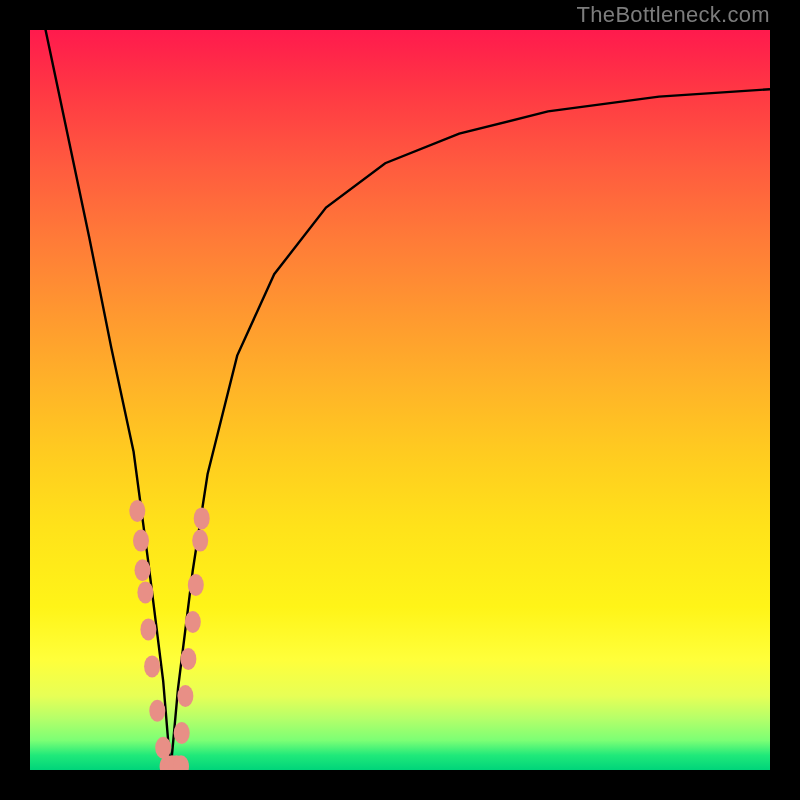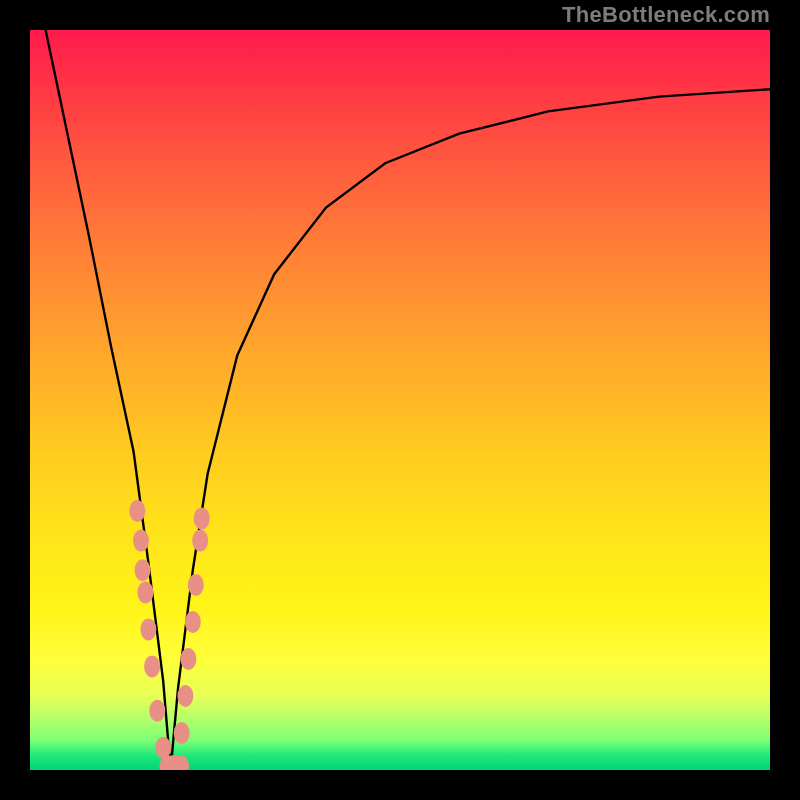--- a/index.html
+++ b/index.html
@@ -10,21 +10,20 @@
     overflow: hidden;
     background: #000;
   }
   .frame {
     position: absolute;
     top: 0;
     left: 0;
     width: 800px;
     height: 800px;
     background: #000;
-    font-weight: bold;
   }
   .plot {
     position: absolute;
     top: 30px;
     left: 30px;
     width: 740px;
     height: 740px;
     overflow: hidden;
   }
   .gradient {

